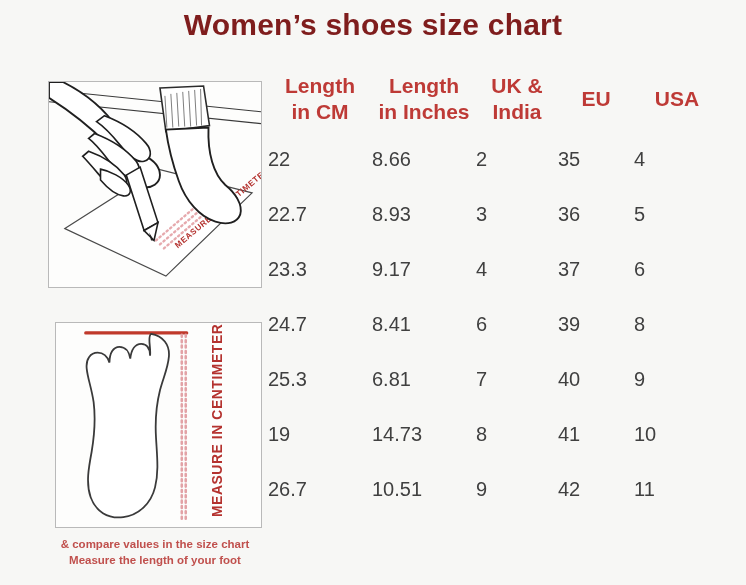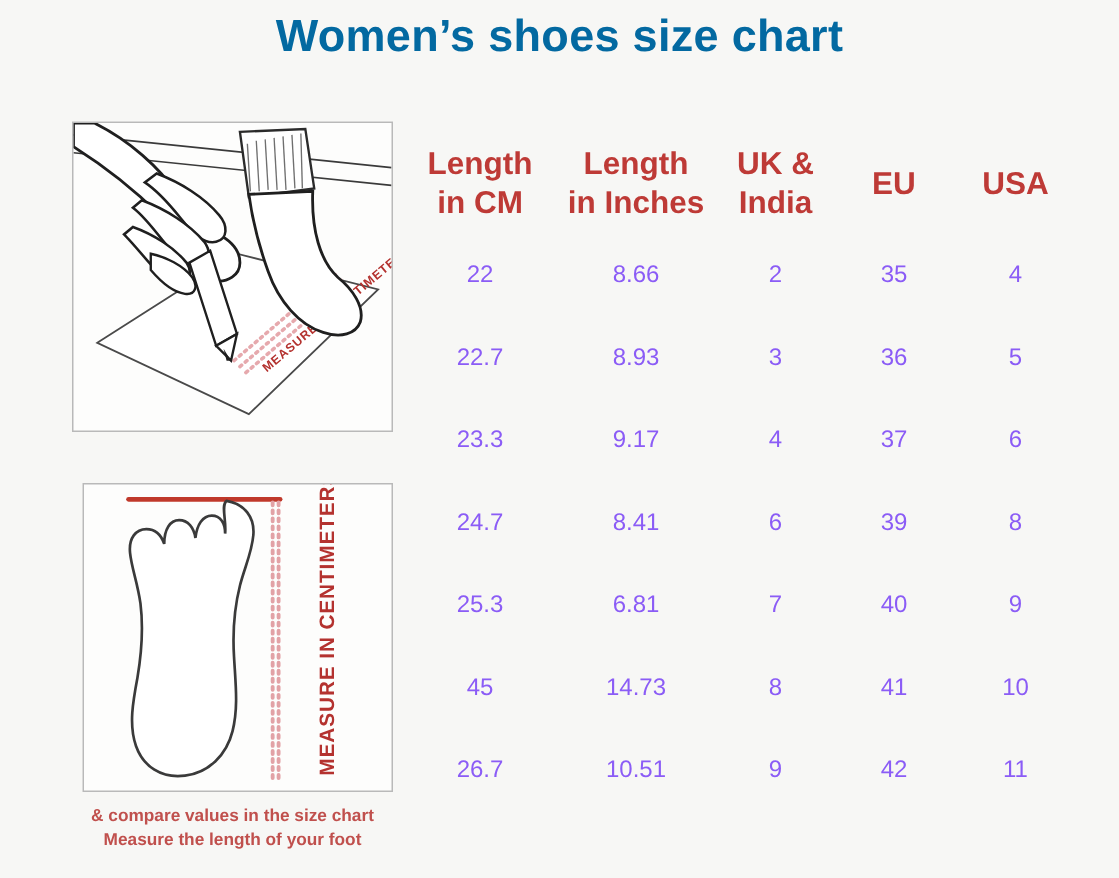--- a/index.html
+++ b/index.html
@@ -17,21 +17,21 @@
 
   
   #page-title {
     position: absolute;
     top: 8px;
     left: 0;
     width: 746px;
     text-align: center;
     font-size: 30px;
     font-weight: 700;
-    color: #0369a1;
+    color: #7f1d1d;
     letter-spacing: 0.2px;
   }
 
   
   #illustrations {
     position: absolute;
     left: 48px;
     top: 81px;
     width: 216px;
   }
@@ -75,43 +75,42 @@
   #size-table {
     position: absolute;
     left: 268px;
     top: 66px;
     width: 452px;
   }
   table.chart {
     border-collapse: collapse;
     width: 452px;
     table-layout: fixed;
-    margin-top: 24px;
   }
   table.chart col.c-cm      { width: 104px; }
   table.chart col.c-in      { width: 104px; }
   table.chart col.c-uk      { width: 82px;  }
   table.chart col.c-eu      { width: 76px;  }
   table.chart col.c-usa     { width: 86px;  }
 
   table.chart th {
     color: #be3a36;
     font-size: 21px;
     font-weight: 600;
     line-height: 26px;
     text-align: center;
     vertical-align: middle;
     height: 66px;
     padding: 0;
   }
   table.chart td {
-    color: #8b5cf6;
-    font-size: 16px;
+    color: #404040;
+    font-size: 20px;
     font-weight: 400;
-    text-align: center;
+    text-align: left;
     vertical-align: middle;
     height: 55px;
     padding: 0;
   }
   .hdr-line { display: block; }
 </style>
 </head>
 <body>
 
 <div id="page-title">Women’s shoes size chart</div>
@@ -263,21 +262,21 @@
         <td>8</td>
       </tr>
       <tr>
         <td>25.3</td>
         <td>6.81</td>
         <td>7</td>
         <td>40</td>
         <td>9</td>
       </tr>
       <tr>
-        <td>45</td>
+        <td>19</td>
         <td>14.73</td>
         <td>8</td>
         <td>41</td>
         <td>10</td>
       </tr>
       <tr>
         <td>26.7</td>
         <td>10.51</td>
         <td>9</td>
         <td>42</td>

